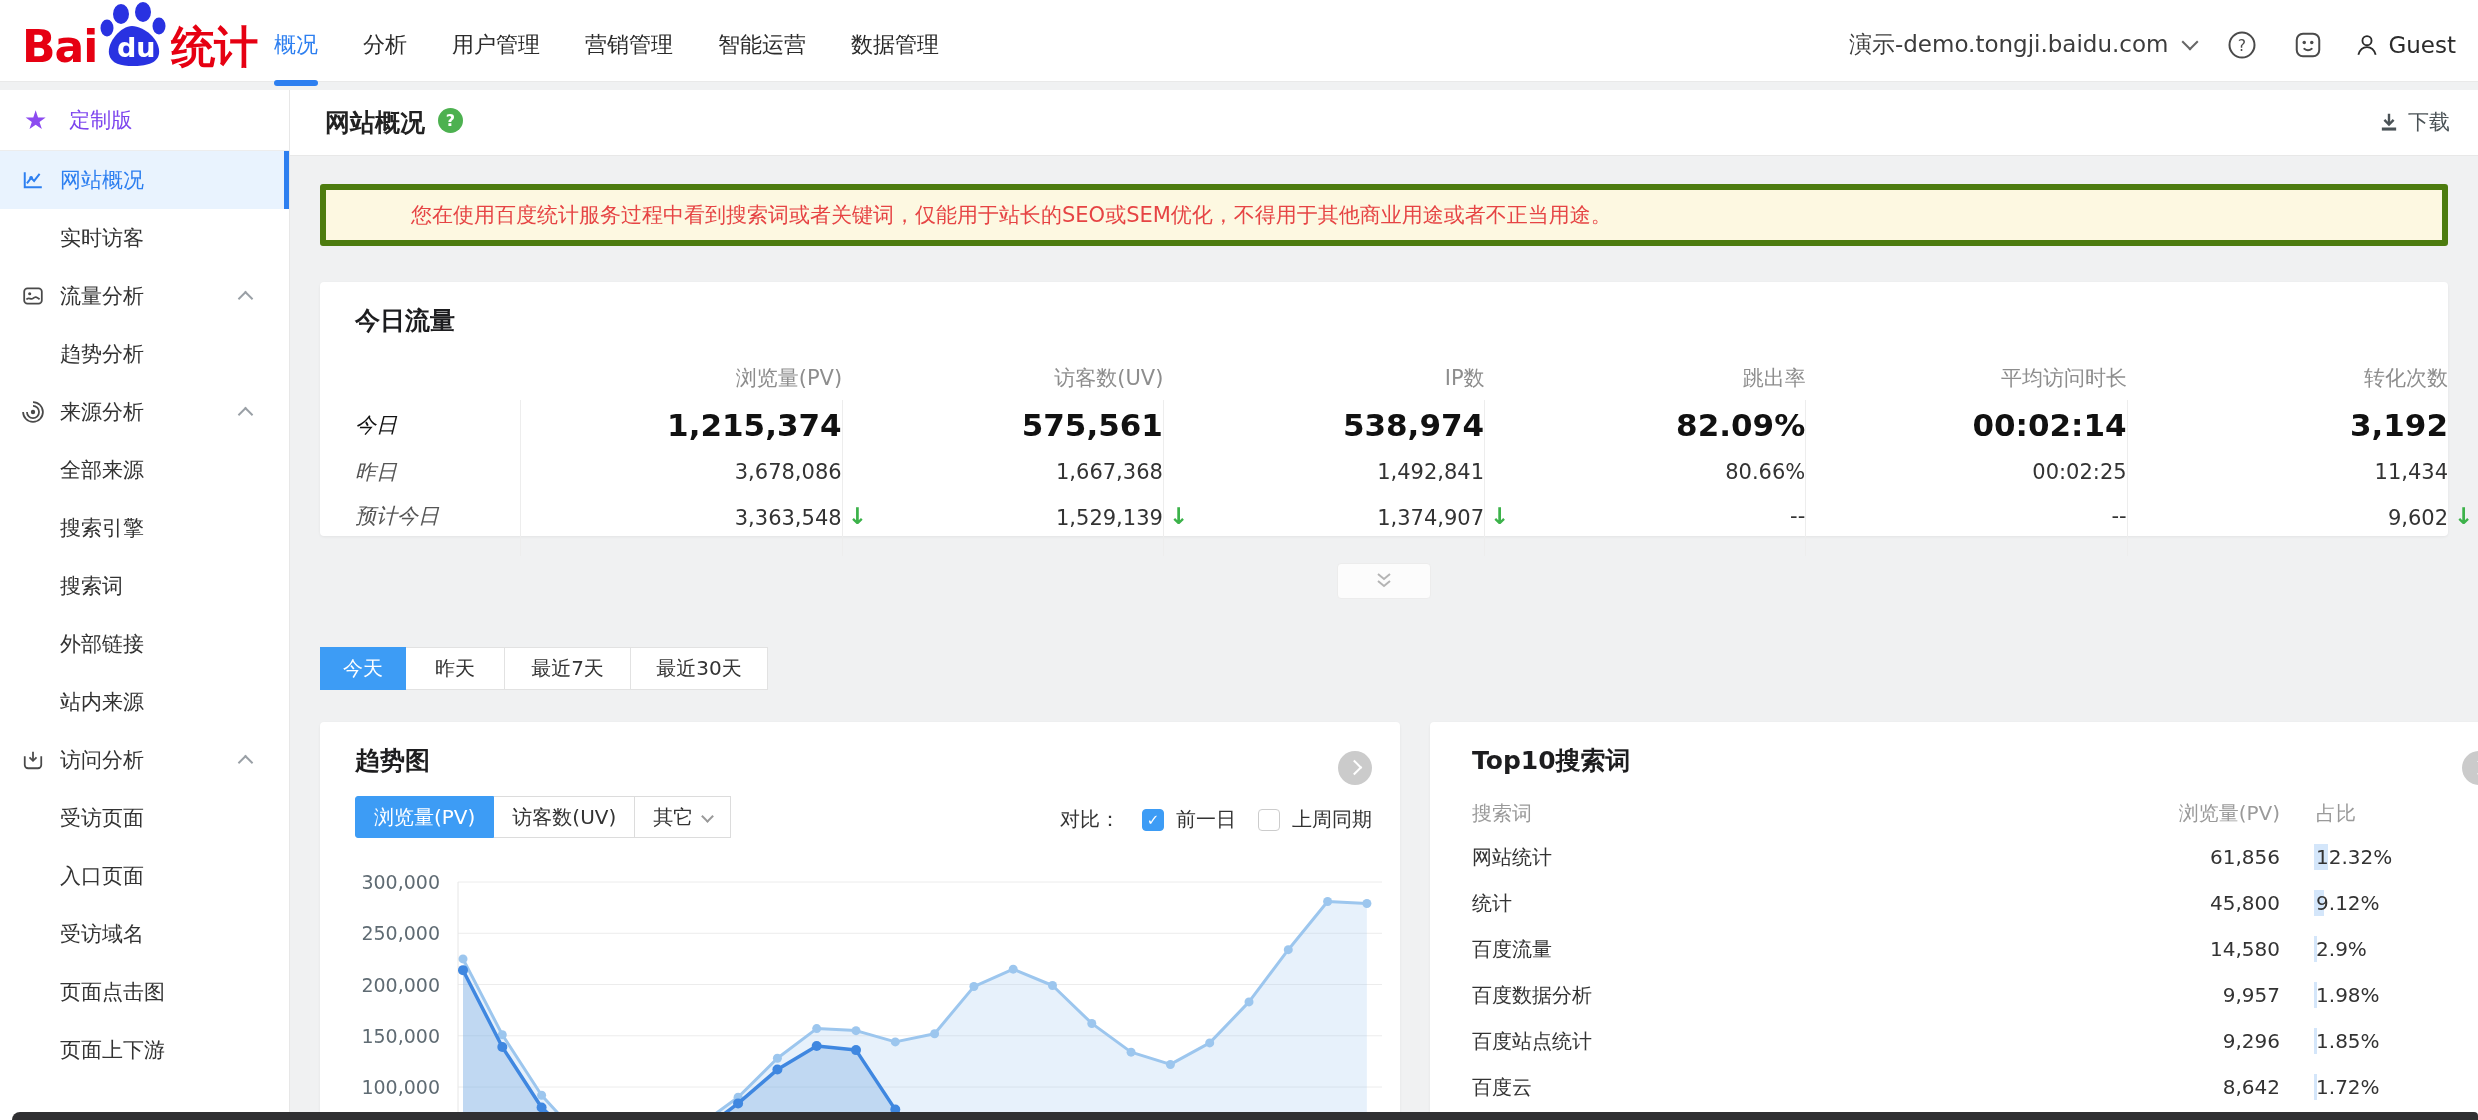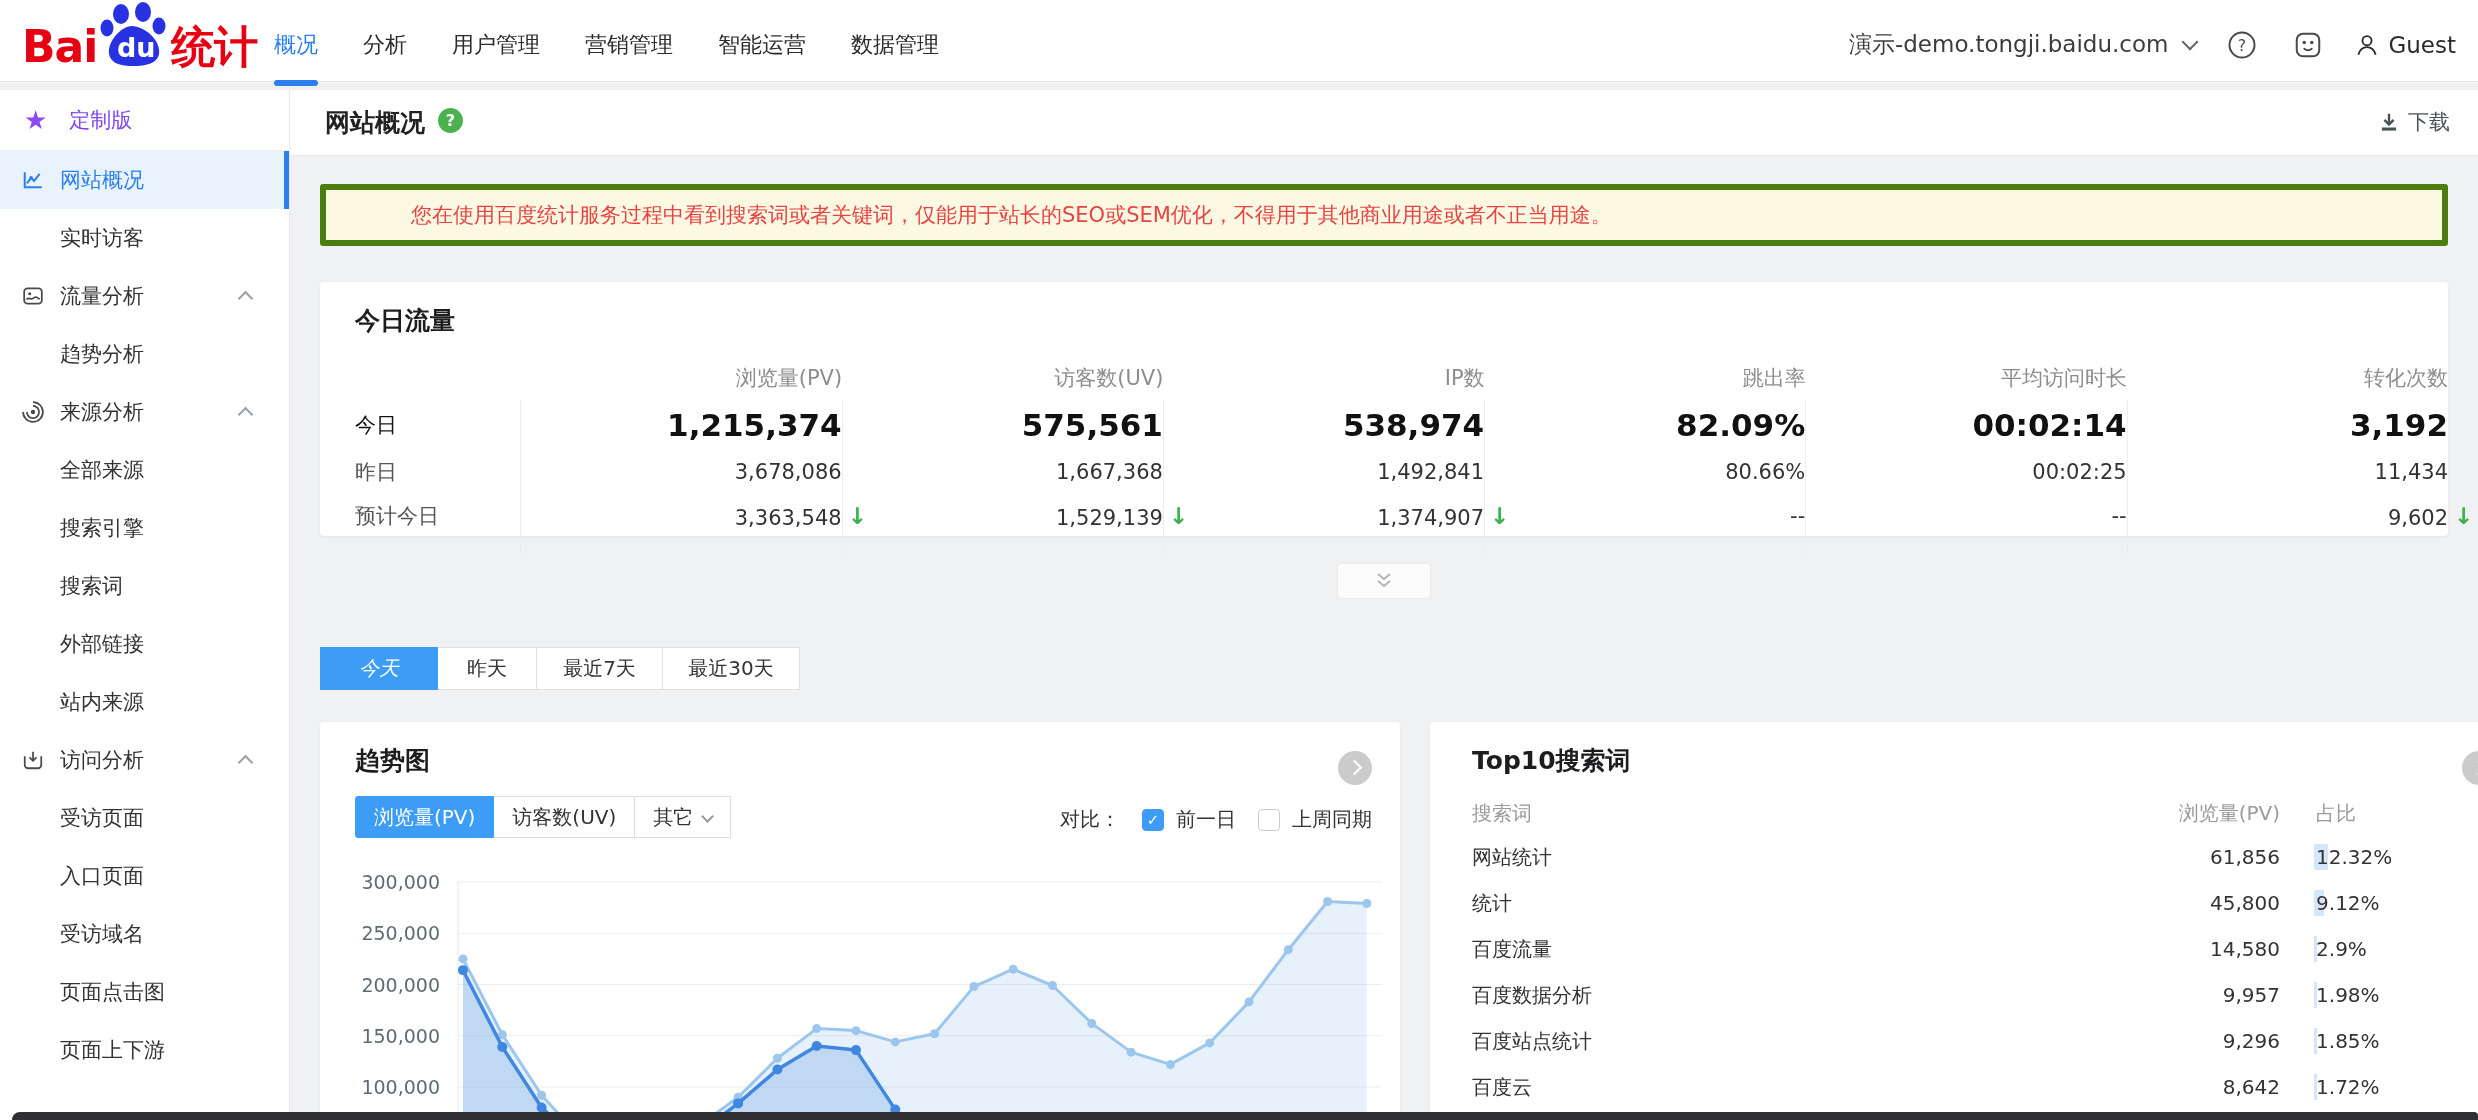--- a/index.html
+++ b/index.html
@@ -45,21 +45,21 @@
 
   
   .card { position:absolute; background:#fff; border-radius:4px; box-shadow:0 1px 3px rgba(0,0,0,0.06); }
   .card-title { position:absolute; left:35px; top:22px; font-size:25px; font-weight:bold; color:#1d1d1f; }
 
   
   #today-card { left:320px; top:282px; width:2128px; height:254px; }
   .stats-table { position:absolute; left:35px; top:74px; border-collapse:collapse; table-layout:fixed; }
   .stats-table th { font-weight:normal; font-size:21px; color:#8d8d8d; text-align:right; height:44px; vertical-align:middle; }
   .stats-table td { text-align:right; vertical-align:middle; font-size:21px; color:#333; }
-  .stats-table td.rowlabel { text-align:left; color:#555; }
+  .stats-table td.rowlabel { text-align:left; color:#555;font-style:italic; }
   .stats-table tbody td:not(.rowlabel) { border-left:1px solid #ededed; }
   .stats-table tr.big td { font-size:31px; font-weight:bold; color:#111; height:50px; }
   .stats-table tr.big td.rowlabel { font-size:21px; font-weight:normal; }
   .stats-table tr.mid td { height:44px; }
   .stats-table tr.pad td { height:18px; }
   .down-arrow { display:inline-block; width:0; overflow:visible; color:#3cb24a; font-weight:bold; font-size:23px; vertical-align:1px; }
   .down-arrow i { font-style:normal; padding-left:6px; }
   .collapse-btn { position:absolute; left:50%; margin-left:-47px; top:281px; width:94px; height:36px; background:#fcfcfc; border:1px solid #ececec; border-radius:4px; display:flex; align-items:center; justify-content:center; cursor:pointer; }
 
   
@@ -325,21 +325,21 @@
     </table>
   <div class="collapse-btn">
     <svg width="22" height="20" viewBox="0 0 22 20">
         <path d="M5 3l6 5 6-5" fill="none" stroke="#b4b4b4" stroke-width="2"></path>
         <path d="M5 10l6 5 6-5" fill="none" stroke="#b4b4b4" stroke-width="2"></path>
       </svg>
   </div>
 </section>
 
 <div class="date-tabs" id="date-tabs">
-    <div class="date-tab active" style="width: 118px; font-style: italic;">今天</div>
+    <div class="date-tab active" style="width: 86px;">今天</div>
     <div class="date-tab" style="width: 99px;">昨天</div>
     <div class="date-tab" style="width: 126px;">最近7天</div>
     <div class="date-tab" style="width: 137px;">最近30天</div>
   </div>
 
 <section class="card" id="trend-card">
   <span class="card-title">趋势图</span>
   <div class="circle-btn" style="right:28px; top:29px;"></div>
   <div class="metric-group" id="metric-group">
       <div class="metric-btn active">

